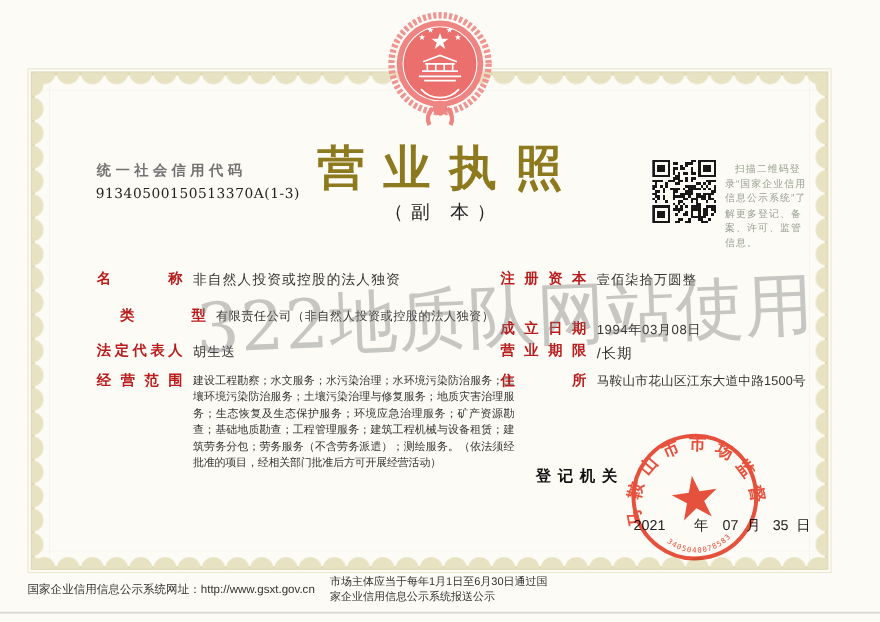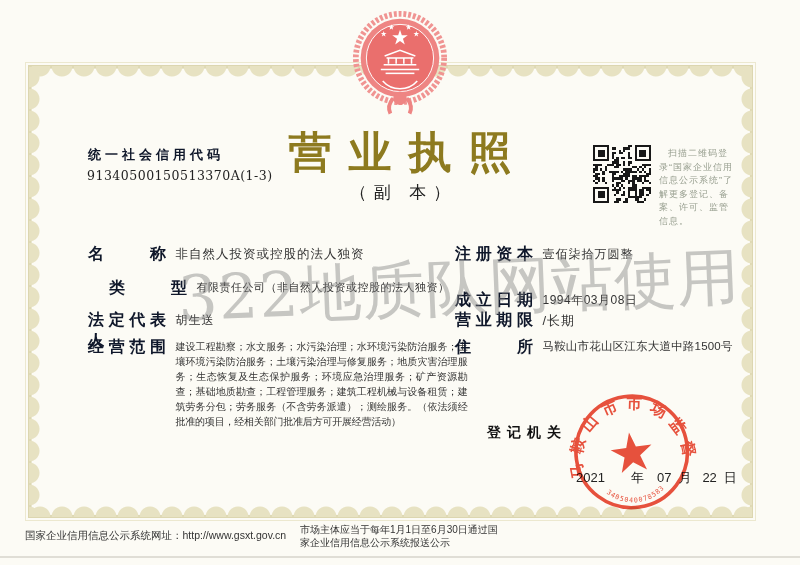--- a/index.html
+++ b/index.html
@@ -23,35 +23,35 @@
   .lace.left { left:0;
     background: radial-gradient(circle at 0px 11px, #e7e2c2 0 10px, rgba(0,0,0,0) 11px) left top/16px 22px repeat-y,
                 linear-gradient(#d8d2aa,#d8d2aa) left top/2.5px 100% no-repeat; }
   .lace.right { right:0;
     background: radial-gradient(circle at 16px 11px, #e7e2c2 0 10px, rgba(0,0,0,0) 11px) left top/16px 22px repeat-y,
                 linear-gradient(#d8d2aa,#d8d2aa) right top/2.5px 100% no-repeat; }
 
   
   .emblem { position:absolute; left:352px; top:10px; width:96px; height:108px; z-index:4; }
   .credit-label { position:absolute; left:88px; top:146px; font-size:13px; font-weight:bold;
-                  letter-spacing:4px; color:#0f172a; }
+                  letter-spacing:4px; color:#737373; }
   .credit-code { position:absolute; left:87px; top:168px; font-size:12.5px;
                  font-family:"DejaVu Serif", serif; color:#222; letter-spacing:0.5px; }
   .title { position:absolute; left:190px; top:124px; width:420px; text-align:center;
            font-size:43px; font-weight:bold; letter-spacing:17px; color:#8d7a1f; text-indent:17px; }
   .subtitle { position:absolute; left:190px; top:181px; width:420px; text-align:center;
               font-size:17px; letter-spacing:7px; color:#222; text-indent:7px; }
   .qr { position:absolute; left:593px; top:143px; width:58px; height:62px; }
   .qr svg { width:100%; height:100%; }
   .qr-caption { position:absolute; left:659px; top:147px; width:78px; font-size:9px;
                 line-height:13.5px; color:#99a091; letter-spacing:1px; text-indent:9px; }
 
   
   .row { position:absolute; }
-  .flabel { display:inline-block; width:78px; font-size:16px; font-weight:bold; color:#0f172a;
+  .flabel { display:inline-block; width:78px; font-size:13px; font-weight:bold; color:#b91c1c;
             text-align:justify; text-align-last:justify; vertical-align:top; }
   .fvalue { display:inline-block; vertical-align:top; color:#333; margin-left:5px; padding-top:2px; }
   .v-name  { font-size:12.5px; letter-spacing:1px; }
   .v-type  { font-size:11px;  letter-spacing:0.5px; }
   .v-rep   { font-size:12px;  letter-spacing:1px; }
   .v-scope { font-size:10px; width:292px; line-height:15px; letter-spacing:-0.2px; text-align:justify; }
   .v-cap   { font-size:12px; letter-spacing:1px; }
   .v-date  { font-size:12px; letter-spacing:0.5px; }
   .v-term  { font-size:13px; letter-spacing:1px; }
   .v-addr  { font-size:11.5px; letter-spacing:0.2px; width:200px; }
@@ -368,21 +368,21 @@
     <span class="flabel">营业期限</span>
     <span class="fvalue v-term">/长期</span>
   </div>
   <div class="row" style="left:455px; top:337px;">
     <span class="flabel">住所</span>
     <span class="fvalue v-addr">马鞍山市花山区江东大道中路1500号</span>
   </div>
 
   <div class="reg-label">登记机关</div>
   <div class="issue-date">
-    <span class="d-y">2021</span><span class="d-yu">年</span><span class="d-m">07</span><span class="d-mu">月</span><span class="d-d">22</span><span>日</span>
+    <span class="d-y">2021</span><span class="d-yu">年</span><span class="d-m">07</span><span class="d-mu">月</span><span class="d-d">35</span><span>日</span>
   </div>
 
   <div class="stamp">
     <svg viewBox="0 0 124 120" xmlns="http://www.w3.org/2000/svg">
       <defs>
         <path id="arc-top" d="M 13,76 A 50,50 0 1 1 111,76" fill="none"></path>
         <path id="arc-bottom" d="M 32,94 A 41,41 0 0 0 92,94" fill="none"></path>
       </defs>
       <circle cx="62" cy="58" r="54" fill="none" stroke="#e8432e" stroke-width="3.5"></circle>
       <polygon points="0,-10 2.25,-3.09 9.51,-3.09 3.63,1.18 5.88,8.09 0,3.82 -5.88,8.09 -3.63,1.18 -9.51,-3.09 -2.25,-3.09" fill="#e8432e" transform="translate(62,60) scale(2.1)"></polygon>

